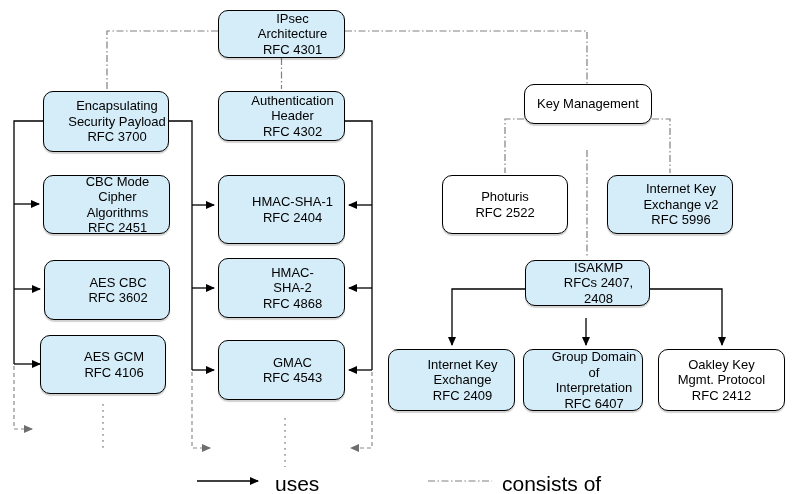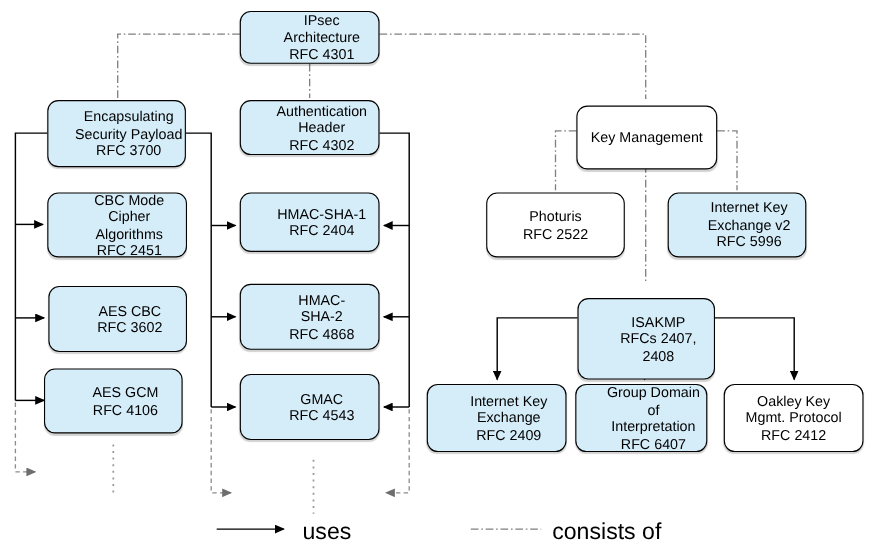--- a/index.html
+++ b/index.html
@@ -125,52 +125,52 @@
     <span class="node-label">AES GCM
 RFC 4106</span>
   </div>
 
   <div class="node blue" style="left:218px;top:91px;width:127px;height:50px">
     <span class="node-label">Authentication
 Header
 RFC 4302</span>
   </div>
 
-  <div class="node blue" style="left:218px;top:175px;width:127px;height:54px">
+  <div class="node blue" style="left:218px;top:175px;width:127px;height:69px">
     <span class="node-label">HMAC-SHA-1
 RFC 2404</span>
   </div>
 
   <div class="node blue" style="left:218px;top:258px;width:127px;height:60px">
     <span class="node-label">HMAC-
 SHA-2
 RFC 4868</span>
   </div>
 
   <div class="node blue" style="left:218px;top:340px;width:127px;height:60px">
     <span class="node-label">GMAC
 RFC 4543</span>
   </div>
 
-  <div class="node white" style="left:524px;top:96px;width:128px;height:58px">
+  <div class="node white" style="left:524px;top:84px;width:128px;height:40px">
     <span class="node-label">Key Management</span>
   </div>
 
   <div class="node white" style="left:442px;top:175px;width:126px;height:59px">
     <span class="node-label">Photuris
 RFC 2522</span>
   </div>
 
   <div class="node blue" style="left:607px;top:175px;width:126px;height:59px">
     <span class="node-label">Internet Key
 Exchange v2
 RFC 5996</span>
   </div>
 
-  <div class="node blue" style="left:525px;top:271px;width:125px;height:74px">
+  <div class="node blue" style="left:525px;top:260px;width:125px;height:46px">
     <span class="node-label">ISAKMP
 RFCs 2407, 2408</span>
   </div>
 
   <div class="node blue" style="left:388px;top:349px;width:127px;height:62px">
     <span class="node-label">Internet Key
 Exchange
 RFC 2409</span>
   </div>
 

